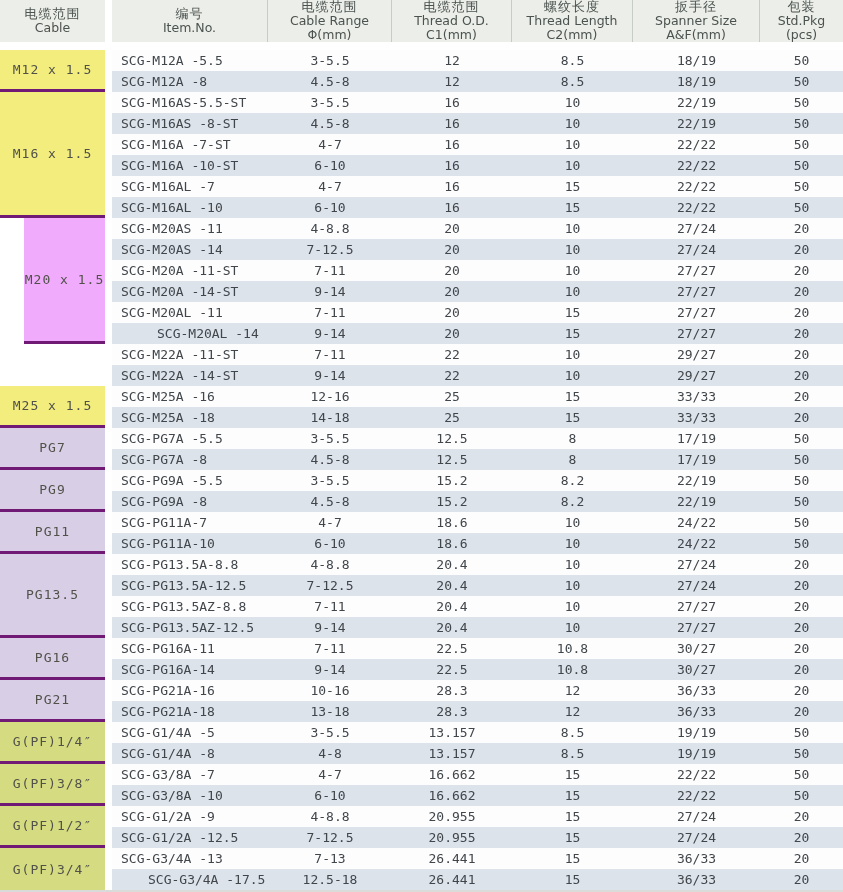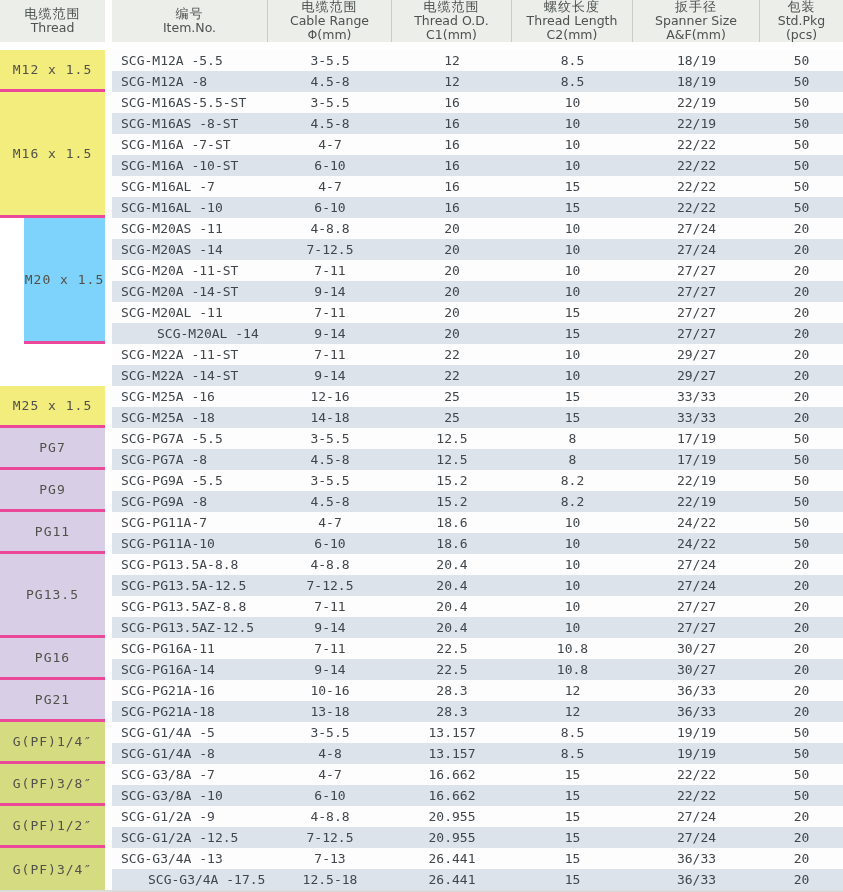--- a/index.html
+++ b/index.html
@@ -33,21 +33,21 @@
   .header-cell .zh { font-size: 13px; letter-spacing: 1px; }
 
   .thread-cell {
     grid-column: 1;
     display: flex;
     align-items: center;
     justify-content: center;
     font-size: 13px;
     letter-spacing: 1px;
     color: #51514a;
-    border-bottom: 3px solid #ec4899;
+    border-bottom: 3px solid #701a75;
     text-align: center;
   }
   .thread-cell.last { border-bottom: none; }
 
   .data-cell {
     display: flex;
     align-items: center;
     justify-content: center;
     font-size: 13px;
     color: #41464b;
@@ -64,21 +64,21 @@
     grid-column: 1 / -1;
     background: #d9dbd8;
   }
 </style>
 </head>
 <body>
 
 <div id="spec-table">
     <div class="header-cell" style="grid-column: 1;">
       <span class="zh">电缆范围</span>
-      <span class="en">Thread</span>
+      <span class="en">Cable</span>
     </div>
     <div class="header-cell divider-right" style="grid-column: 3;">
       <span class="zh">编号</span>
       <span class="en">Item.No.</span>
     </div>
     <div class="header-cell divider-right" style="grid-column: 4;">
       <span class="zh">电缆范围</span>
       <span class="en">Cable Range</span>
       <span class="sub">Φ(mm)</span>
     </div>
@@ -145,21 +145,21 @@
     <div class="data-cell row-plain" style="grid-area: 9 / 5;">16</div>
     <div class="data-cell row-plain" style="grid-area: 9 / 6;">15</div>
     <div class="data-cell row-plain" style="grid-area: 9 / 7;">22/22</div>
     <div class="data-cell row-plain" style="grid-area: 9 / 8;">50</div>
     <div class="data-cell row-stripe item-col" style="grid-area: 10 / 3;">SCG-M16AL -10</div>
     <div class="data-cell row-stripe" style="grid-area: 10 / 4;">6-10</div>
     <div class="data-cell row-stripe" style="grid-area: 10 / 5;">16</div>
     <div class="data-cell row-stripe" style="grid-area: 10 / 6;">15</div>
     <div class="data-cell row-stripe" style="grid-area: 10 / 7;">22/22</div>
     <div class="data-cell row-stripe" style="grid-area: 10 / 8;">50</div>
-    <div class="thread-cell" style="background: #7dd3fc; grid-row: 11 / span 6; margin-left: 24px;">M20 x 1.5</div>
+    <div class="thread-cell" style="background: #f0abfc; grid-row: 11 / span 6; margin-left: 24px;">M20 x 1.5</div>
     <div class="data-cell row-plain item-col" style="grid-area: 11 / 3;">SCG-M20AS -11</div>
     <div class="data-cell row-plain" style="grid-area: 11 / 4;">4-8.8</div>
     <div class="data-cell row-plain" style="grid-area: 11 / 5;">20</div>
     <div class="data-cell row-plain" style="grid-area: 11 / 6;">10</div>
     <div class="data-cell row-plain" style="grid-area: 11 / 7;">27/24</div>
     <div class="data-cell row-plain" style="grid-area: 11 / 8;">20</div>
     <div class="data-cell row-stripe item-col" style="grid-area: 12 / 3;">SCG-M20AS -14</div>
     <div class="data-cell row-stripe" style="grid-area: 12 / 4;">7-12.5</div>
     <div class="data-cell row-stripe" style="grid-area: 12 / 5;">20</div>
     <div class="data-cell row-stripe" style="grid-area: 12 / 6;">10</div>

